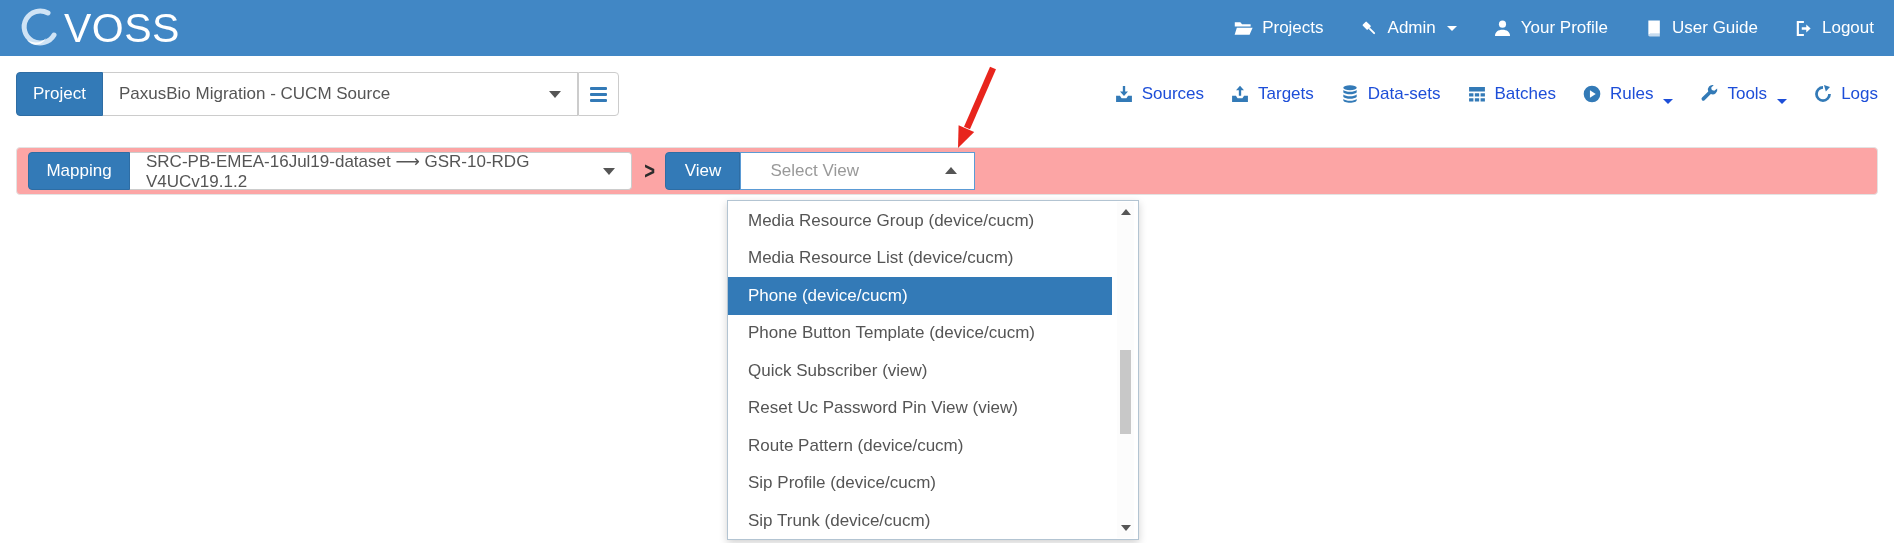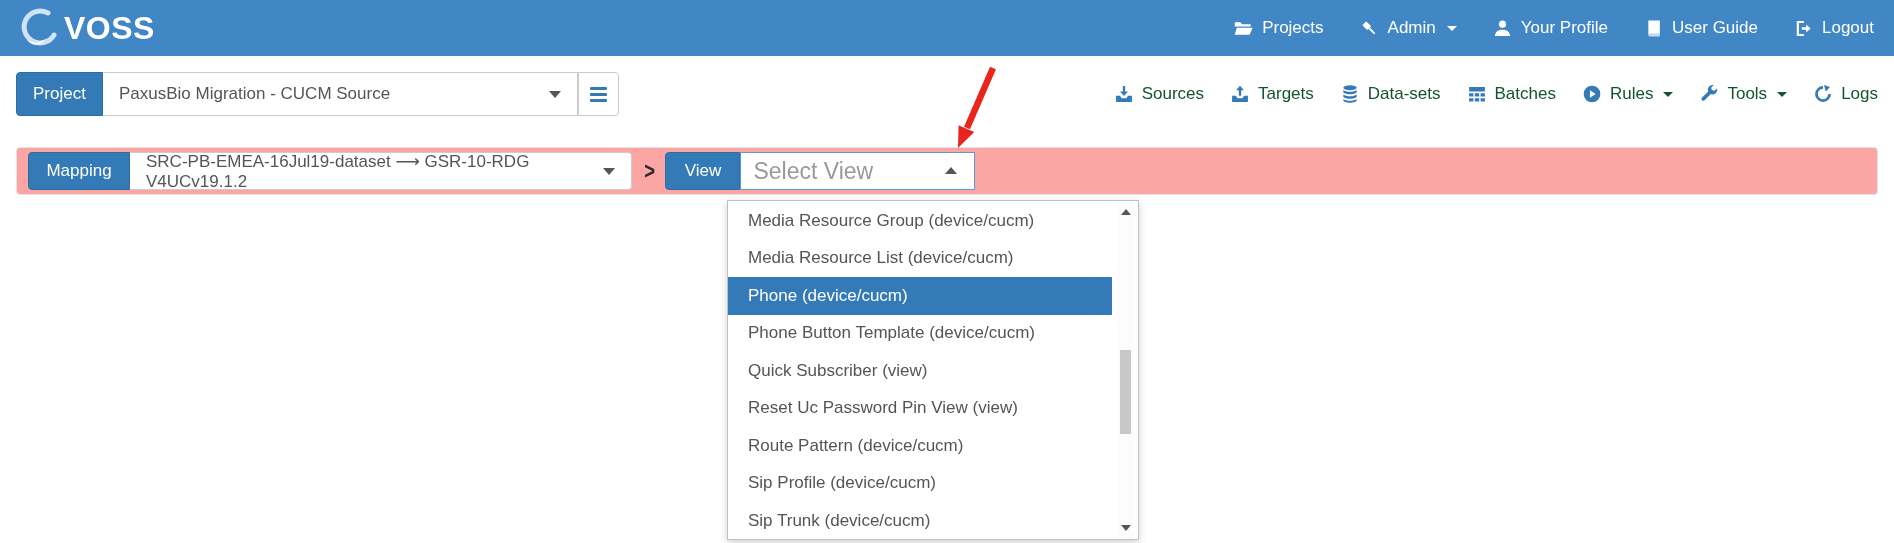--- a/index.html
+++ b/index.html
@@ -8,21 +8,21 @@
     width:1894px; height:543px; position:relative; overflow:hidden;
     background:#fff; font-family:"Liberation Sans", sans-serif;
   }
   
   .navbar {
     height:56px; background:#4187c5; display:flex; align-items:center;
     justify-content:space-between; padding:0 20px 0 14px;
   }
   .brand { display:flex; align-items:center; gap:4px; cursor:pointer; }
   .brand svg { width:46px; height:44px; }
-  .brand-text { color:#fff; font-size:32px; font-weight:bold; letter-spacing:.5px; }
+  .brand-text { color:#fff; font-size:41px; font-weight:normal; letter-spacing:.5px; }
   .topnav { display:flex; align-items:center; gap:36px; }
   .topnav .nav-item {
     display:flex; align-items:center; gap:9px; color:#fff; font-size:17px; cursor:pointer;
   }
   .topnav .nav-item svg { width:19px; height:19px; fill:#fff; }
   .caret-down {
     width:0; height:0; border-left:5px solid transparent; border-right:5px solid transparent;
     border-top:5px solid currentColor; display:inline-block; margin-left:2px;
   }
   .caret-up {
@@ -47,40 +47,40 @@
     border-top:7px solid #555; position:absolute; right:16px; top:50%; margin-top:-3px;
   }
   .menu-btn {
     width:41px; background:#fff; border:1px solid #ccc; border-left:1px solid #ccc;
     border-radius:0 4px 4px 0; display:flex; flex-direction:column; gap:3px;
     align-items:center; justify-content:center; cursor:pointer;
   }
   .menu-btn i { width:17px; height:3px; background:#337ab7; border-radius:1px; }
   .subnav { display:flex; align-items:center; gap:26px; }
   .subnav .nav-item {
-    display:flex; align-items:center; gap:8px; color:#14532d; font-size:17px; cursor:pointer;
+    display:flex; align-items:flex-end; gap:8px; color:#1d4ed8; font-size:17px; cursor:pointer;
   }
   .subnav .nav-item svg { width:20px; height:20px; fill:#337ab7; }
   
   .well {
     margin:31px 16px 0 16px; height:48px; background:#fca5a5;
     border:1px solid #e3e3e3; border-radius:4px;
     display:flex; align-items:center; padding:0 11px; position:relative;
   }
   .mapping-btn { height:38px; width:102px; border-radius:4px 0 0 4px; }
   .mapping-select { height:38px; width:502px; border-left:none; border-radius:0 4px 4px 0; justify-content:space-between; padding-right:34px; }
   .chevron { margin:0 9px 0 11px; font-size:23px; font-weight:900; color:#2b2b2b; transform:scaleX(.8); }
   .view-btn { height:38px; width:75px; border-radius:4px 0 0 4px; }
   .view-select {
     height:38px; width:235px; background:#fff; border:1px solid #5b9bd5;
     display:flex; align-items:center; padding:0 1px 0 10px; position:relative;
   }
   .view-select input {
-    border:none; outline:none; width:180px; font-size:23px; color:#555;
-    font-family:"Liberation Sans", sans-serif; background:transparent;
+    border:none; outline:none; width:180px; font-size:17px; color:#555;
+    font-family:"Liberation Sans", sans-serif; background:transparent;margin-left:17px;
   }
   .view-select input::placeholder { color:#999; opacity:1; }
   .view-select .caret-up { position:absolute; right:17px; top:50%; margin-top:-4px; cursor:pointer; }
   
   .dropdown-panel {
     position:absolute; left:710px; top:52px; width:412px; height:340px;
     background:#fff; border:1px solid #b3c4d2; box-shadow:0 3px 8px rgba(0,0,0,.18); z-index:20;
   }
   .dd-list { position:absolute; top:1px; bottom:1px; left:0; right:26px; }
   .dd-item {

